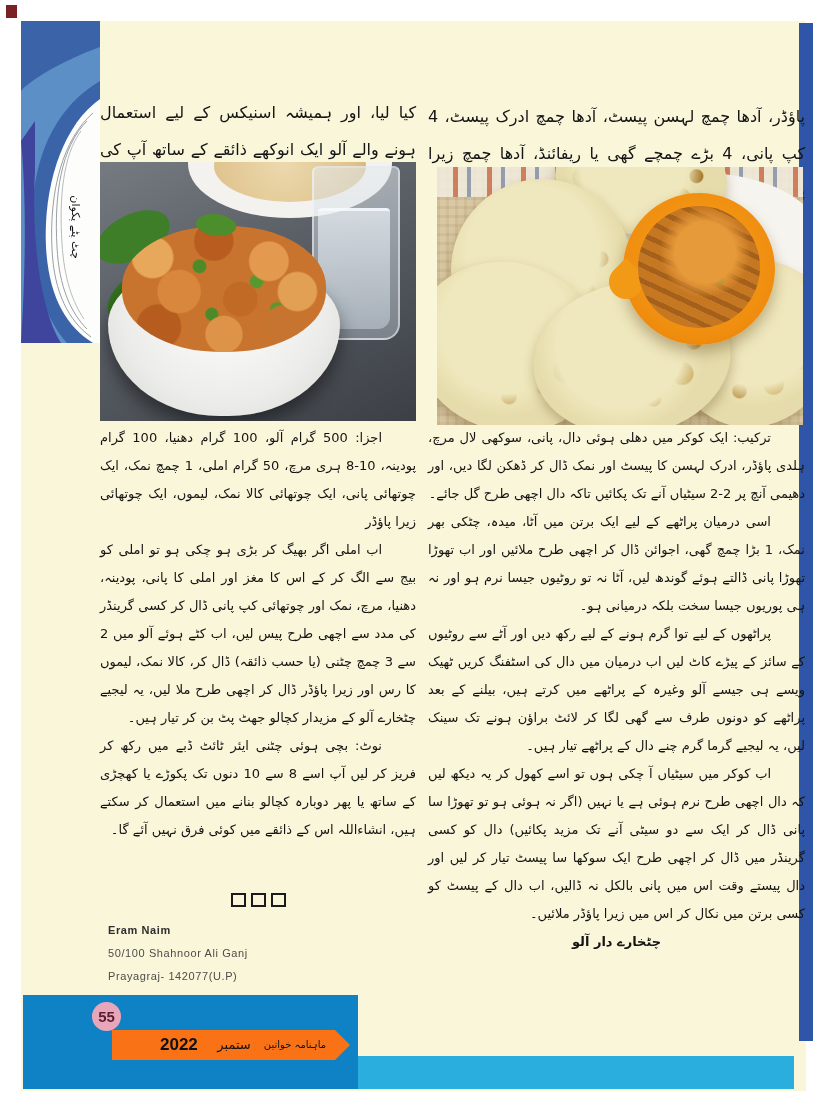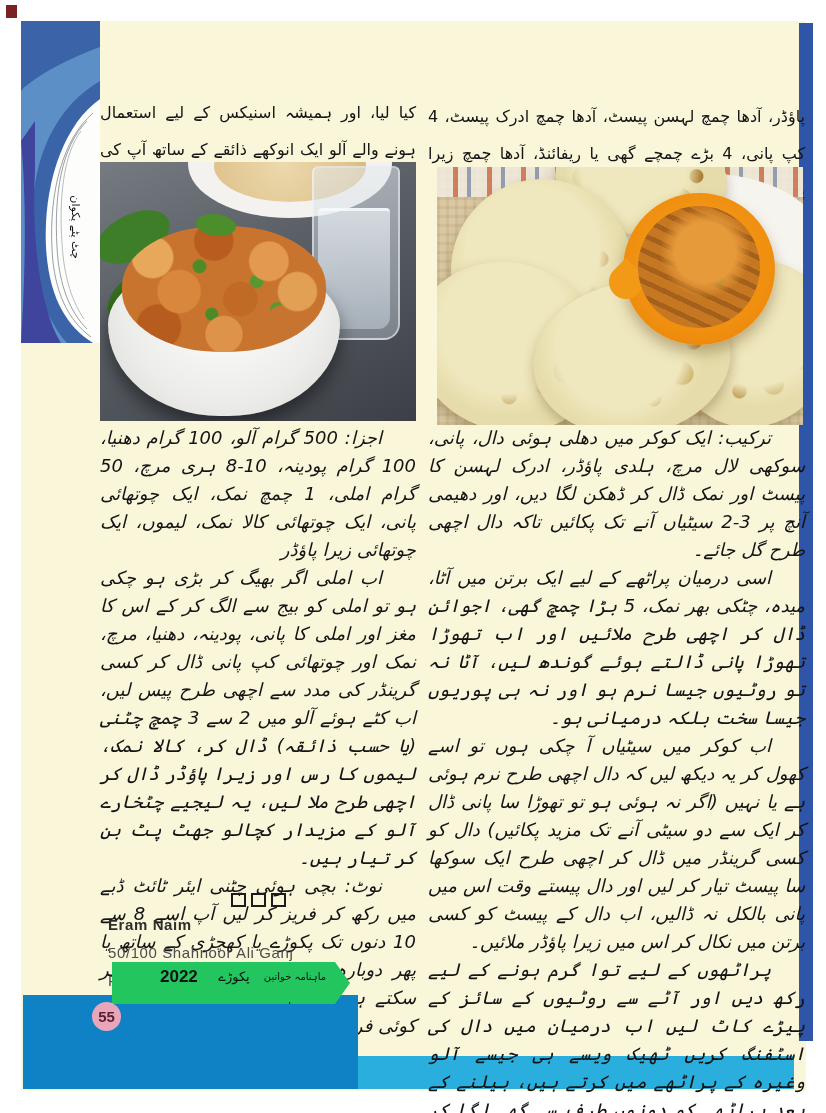--- a/index.html
+++ b/index.html
@@ -15,37 +15,37 @@
   .sidebar{left:21px;top:21px;width:79px;height:322px;overflow:hidden;}
   .sidebar svg{display:block;}
   .side-label{position:absolute;left:54px;top:206px;transform:translate(-50%,-50%) rotate(90deg);
      white-space:nowrap;font-family:"DejaVu Sans",sans-serif;font-size:11px;color:#14141d;direction:rtl;}
 
   
   .urdu{font-family:"DejaVu Sans",sans-serif;direction:rtl;unicode-bidi:embed;color:#141414;text-align:justify;}
   .intro{font-size:16px;line-height:37px;}
   .intro-left{left:100px;top:94px;width:316px;height:78px;}
   .intro-right{left:428px;top:98px;width:377px;height:78px;}
-  .body-col p{font-size:18px;line-height:28px;text-indent:34px;margin:0;font-style:italic;}
+  .body-col p{font-size:13px;line-height:28px;text-indent:34px;margin:0;}
   .body-left{left:100px;top:424px;width:316px;}
   .body-right{left:428px;top:424px;width:377px;}
   .next-heading{font-weight:bold;text-align:center;text-indent:0 !important;font-size:15px;}
 
   
   .divider{left:100px;top:893px;width:316px;display:flex;justify-content:center;gap:5px;}
   .sq{width:11px;height:10px;border:2.5px solid #1b1b1b;background:transparent;}
 
   
   .address{left:108px;top:916px;width:260px;color:#4c4c4c;}
-  .address p{margin:0 0 11px 0;font-size:15px;letter-spacing:0.6px;}
+  .address p{margin:8px 0 11px 0;font-size:11px;letter-spacing:0.6px;}
   .addr-name{font-weight:bold;color:#2e2e2e;}
 
   
   .footer-box{left:23px;top:995px;width:335px;height:94px;background:#0f82c6;}
-  .banner{left:112px;top:962px;width:238px;height:42px;background:#22c55e;
+  .banner{left:112px;top:1030px;width:238px;height:30px;background:#f97316;
      clip-path:polygon(0 0,calc(100% - 15px) 0,100% 50%,calc(100% - 15px) 100%,0 100%);}
   .page-circle{left:92px;top:1002px;width:29px;height:29px;border-radius:50%;background:#e9a6ba;
      display:flex;align-items:center;justify-content:center;font-weight:bold;font-size:15px;color:#581f2d;}
   .banner-year{position:absolute;left:48px;top:0;height:30px;line-height:30px;font-weight:bold;font-size:17px;color:#111;}
   .banner-month{position:absolute;left:102px;top:0;height:30px;line-height:30px;width:40px;text-align:center;
      font-family:"DejaVu Sans",sans-serif;font-size:13px;color:#111;direction:rtl;}
   .banner-mag{position:absolute;left:146px;top:0;height:30px;line-height:30px;width:74px;text-align:center;
      font-family:"DejaVu Sans",sans-serif;font-size:10px;color:#111;direction:rtl;}
 
   
@@ -189,29 +189,29 @@
     <span class="sq"></span>
   </div>
 
   <div class="abs address">
     <p class="addr-name">Eram Naim</p>
     <p>50/100 Shahnoor Ali Ganj</p>
     <p>Prayagraj- 142077(U.P)</p>
   </div>
 
   <div class="abs urdu body-col body-right">
-    <p>ترکیب: ایک کوکر میں دھلی ہوئی دال، پانی، سوکھی لال مرچ، ہلدی پاؤڈر، ادرک لہسن کا پیسٹ اور نمک ڈال کر ڈھکن لگا دیں، اور دھیمی آنچ پر 3-2 سیٹیاں آنے تک پکائیں تاکہ دال اچھی طرح گل جائے۔</p>
-    <p>اسی درمیان پراٹھے کے لیے ایک برتن میں آٹا، میدہ، چٹکی بھر نمک، 5 بڑا چمچ گھی، اجوائن ڈال کر اچھی طرح ملائیں اور اب تھوڑا تھوڑا پانی ڈالتے ہوئے گوندھ لیں، آٹا نہ تو روٹیوں جیسا نرم ہو اور نہ ہی پوریوں جیسا سخت بلکہ درمیانی ہو۔</p>
+    <p>ترکیب: ایک کوکر میں دھلی ہوئی دال، پانی، سوکھی لال مرچ، ہلدی پاؤڈر، ادرک لہسن کا پیسٹ اور نمک ڈال کر ڈھکن لگا دیں، اور دھیمی آنچ پر 2-2 سیٹیاں آنے تک پکائیں تاکہ دال اچھی طرح گل جائے۔</p>
+    <p>اسی درمیان پراٹھے کے لیے ایک برتن میں آٹا، میدہ، چٹکی بھر نمک، 1 بڑا چمچ گھی، اجوائن ڈال کر اچھی طرح ملائیں اور اب تھوڑا تھوڑا پانی ڈالتے ہوئے گوندھ لیں، آٹا نہ تو روٹیوں جیسا نرم ہو اور نہ ہی پوریوں جیسا سخت بلکہ درمیانی ہو۔</p>
+    <p>پراٹھوں کے لیے توا گرم ہونے کے لیے رکھ دیں اور آٹے سے روٹیوں کے سائز کے پیڑے کاٹ لیں اب درمیان میں دال کی اسٹفنگ کریں ٹھیک ویسے ہی جیسے آلو وغیرہ کے پراٹھے میں کرتے ہیں، بیلنے کے بعد پراٹھے کو دونوں طرف سے گھی لگا کر لائٹ براؤن ہونے تک سینک لیں، یہ لیجیے گرما گرم چنے دال کے پراٹھے تیار ہیں۔</p>
     <p>اب کوکر میں سیٹیاں آ چکی ہوں تو اسے کھول کر یہ دیکھ لیں کہ دال اچھی طرح نرم ہوئی ہے یا نہیں (اگر نہ ہوئی ہو تو تھوڑا سا پانی ڈال کر ایک سے دو سیٹی آنے تک مزید پکائیں) دال کو کسی گرینڈر میں ڈال کر اچھی طرح ایک سوکھا سا پیسٹ تیار کر لیں اور دال پیستے وقت اس میں پانی بالکل نہ ڈالیں، اب دال کے پیسٹ کو کسی برتن میں نکال کر اس میں زیرا پاؤڈر ملائیں۔</p>
-    <p>پراٹھوں کے لیے توا گرم ہونے کے لیے رکھ دیں اور آٹے سے روٹیوں کے سائز کے پیڑے کاٹ لیں اب درمیان میں دال کی اسٹفنگ کریں ٹھیک ویسے ہی جیسے آلو وغیرہ کے پراٹھے میں کرتے ہیں، بیلنے کے بعد پراٹھے کو دونوں طرف سے گھی لگا کر لائٹ براؤن ہونے تک سینک لیں، یہ لیجیے گرما گرم چنے دال کے پراٹھے تیار ہیں۔</p>
     <p class="next-heading">چٹخارے دار آلو</p>
 
   </div>
 
   <div class="abs footer-box"></div>
   <div class="abs banner">
     <span class="banner-year">2022</span>
-    <span class="banner-month urdu">پکوڑے</span>
+    <span class="banner-month urdu">ستمبر</span>
     <span class="banner-mag urdu">ماہنامہ خواتین دنیا</span>
   </div>
   <div class="abs page-circle">55</div>
 
 </div>
 
 </body></html>

